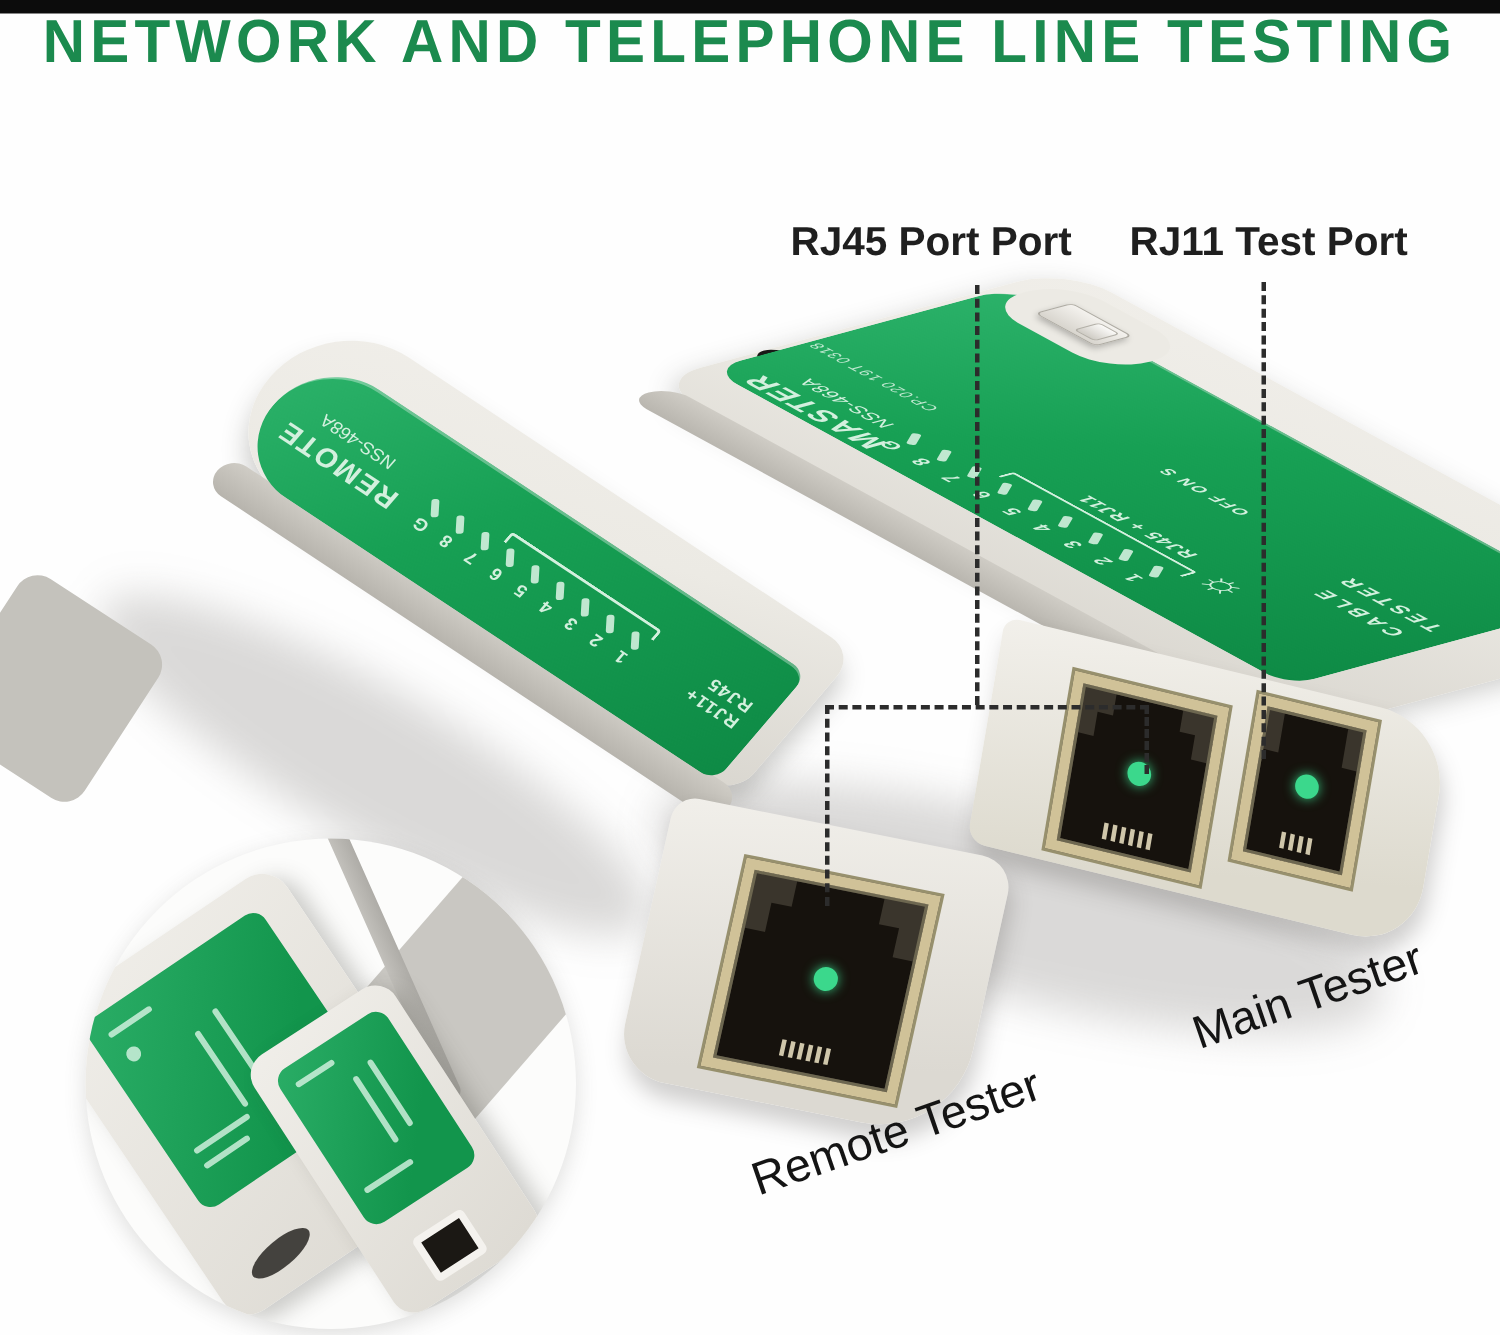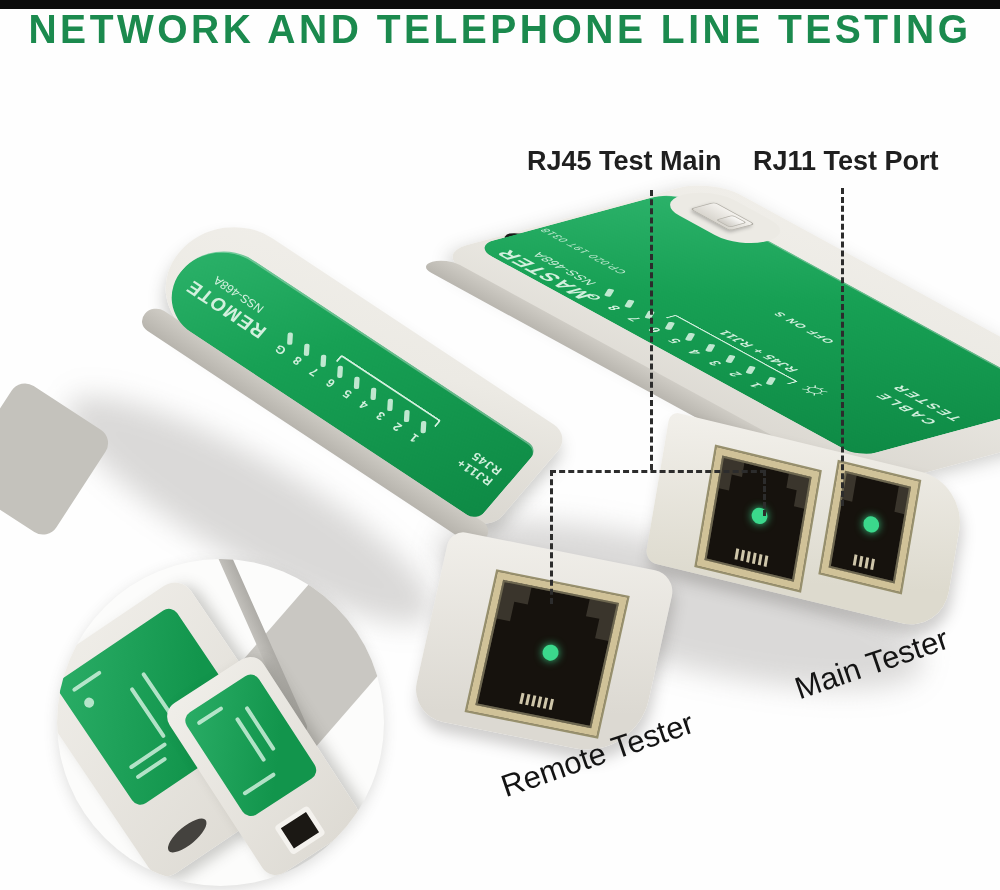--- a/index.html
+++ b/index.html
@@ -310,16 +310,16 @@
     <div class="inset-port" style="left:32px;bottom:10px;width:40px;height:34px"></div>
   </div>
 </div>
 
 <div class="abs dash-v" style="left:650px;top:190px;height:280px"></div>
 <div class="abs dash-h" style="left:550px;top:470px;width:216px"></div>
 <div class="abs dash-v" style="left:550px;top:470px;height:134px"></div>
 <div class="abs dash-v" style="left:763px;top:470px;height:46px"></div>
 <div class="abs dash-v" style="left:841px;top:188px;height:318px"></div>
 
-<div class="abs port-label" style="left:527px;top:146px">RJ45 Test Main</div>
+<div class="abs port-label" style="left:527px;top:146px">RJ45 Port Port</div>
 <div class="abs port-label" style="left:753px;top:146px">RJ11 Test Port</div>
 <div class="abs tester-label" style="left:497px;top:737px">Remote Tester</div>
 <div class="abs tester-label" style="left:792px;top:646px">Main Tester</div>
 
 </body></html>

